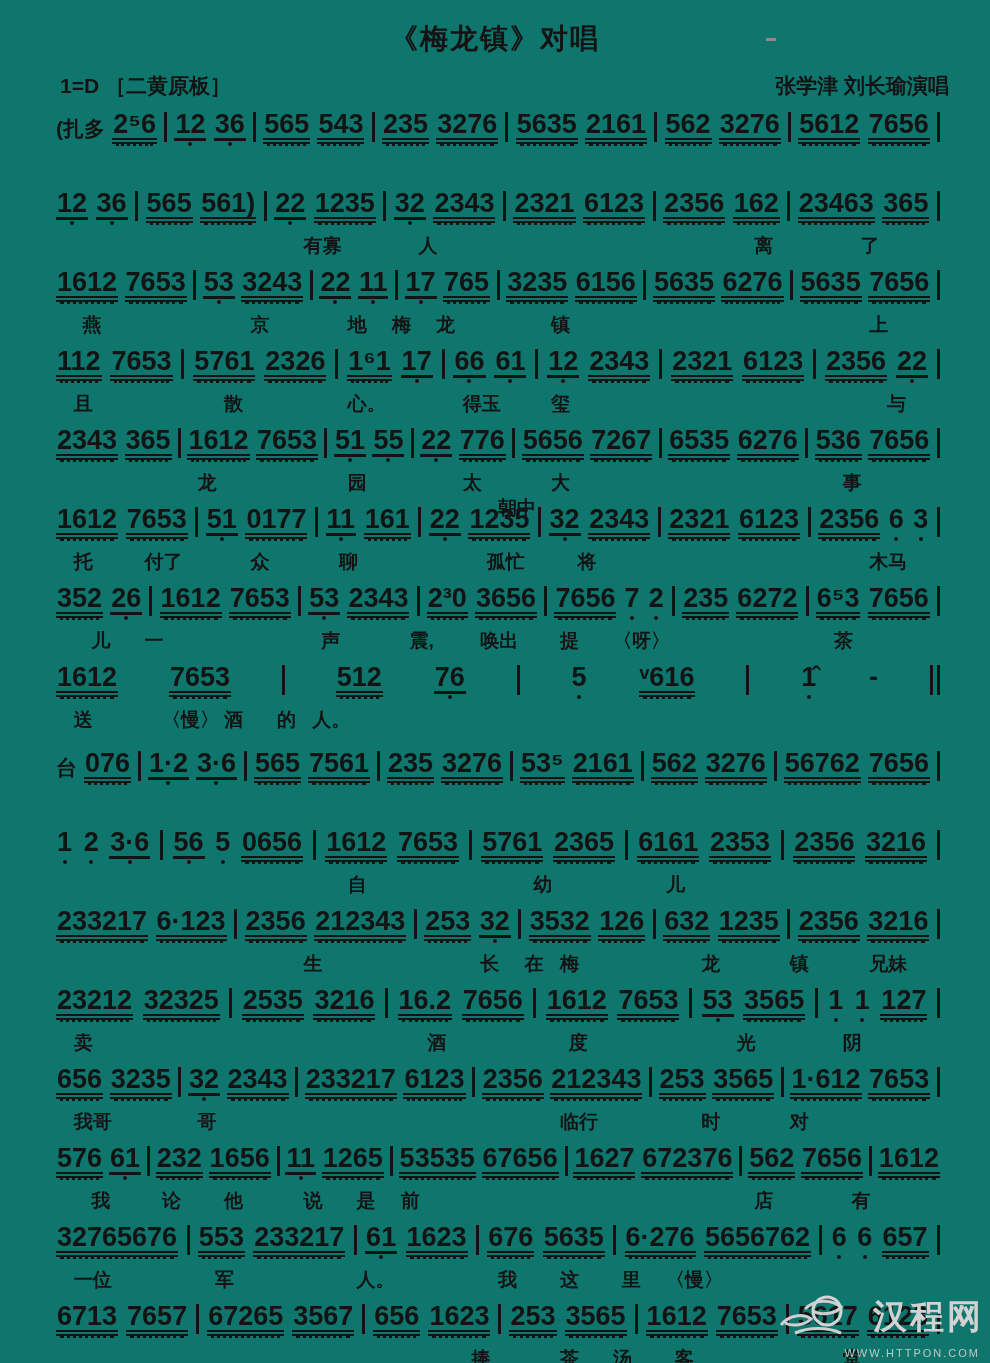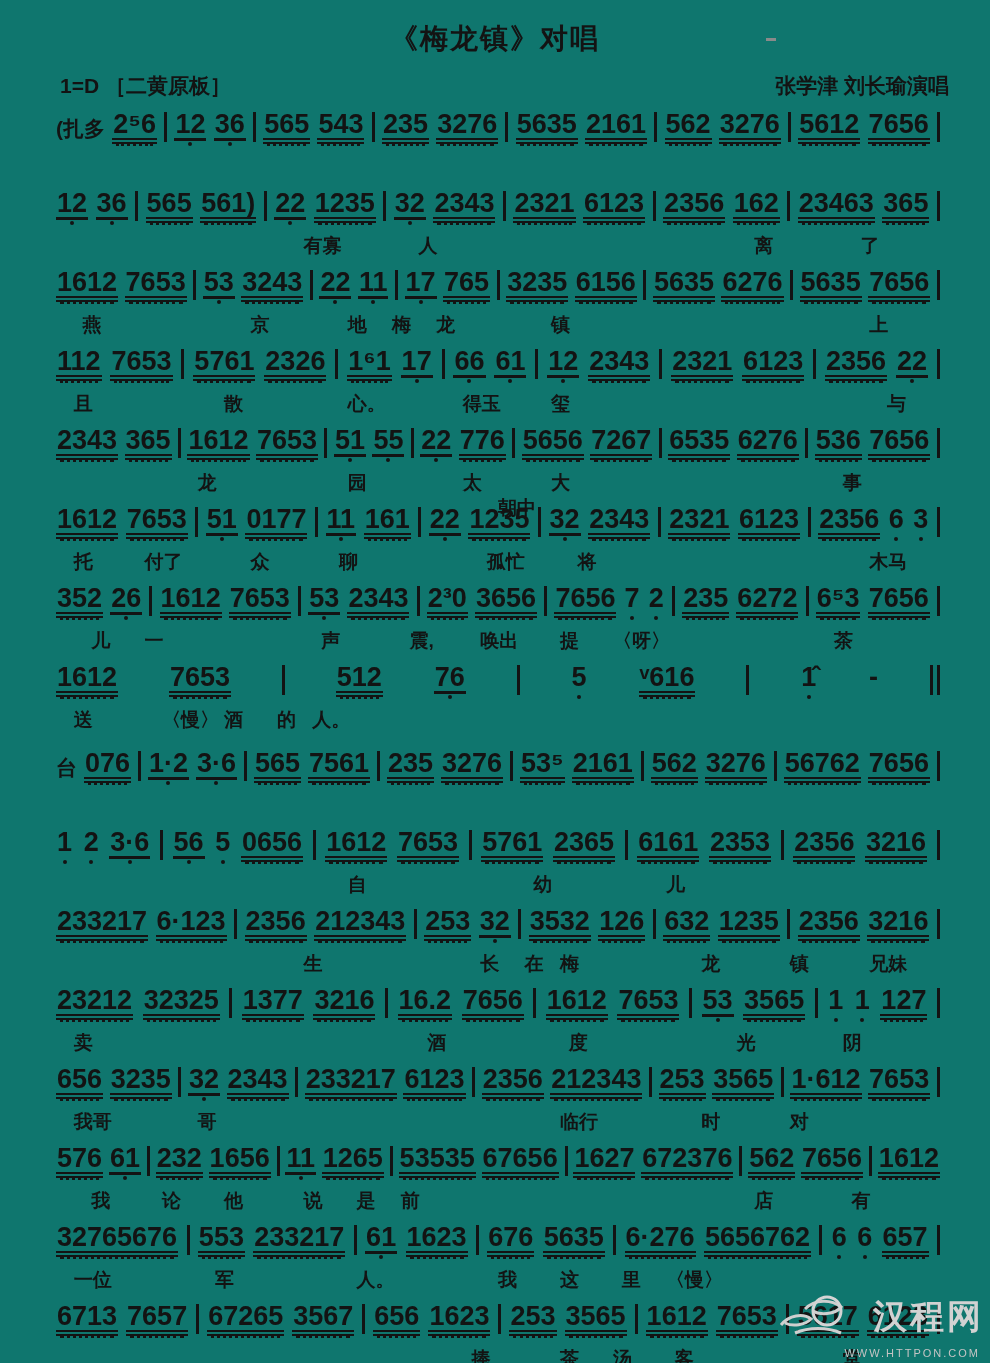--- a/index.html
+++ b/index.html
@@ -450,21 +450,21 @@
           <span style="left: 73%;">龙</span>
           <span style="left: 83%;">镇</span>
           <span style="left: 92%;">兄妹</span>
         </div>
       </div>
       <div class="line">
         <div class="notes">
           <span class="grp">23212</span>
           <span class="grp">32325</span>
           <span class="bar"></span>
-          <span class="grp">1377</span>
+          <span class="grp">2535</span>
           <span class="grp">3216</span>
           <span class="bar"></span>
           <span class="grp">16.2</span>
           <span class="grp">7656</span>
           <span class="bar"></span>
           <span class="grp">1612</span>
           <span class="grp">7653</span>
           <span class="bar"></span>
           <span class="duo">53</span>
           <span class="grp">3565</span>

